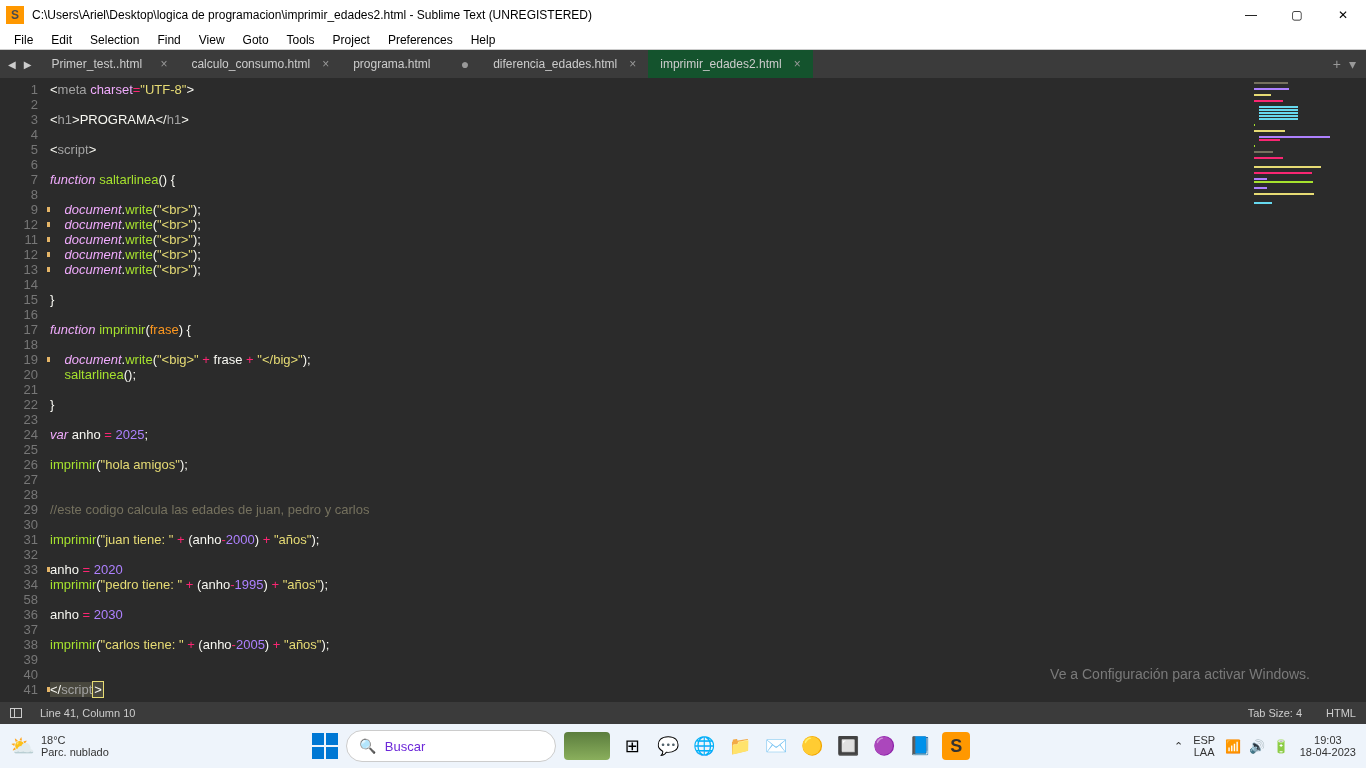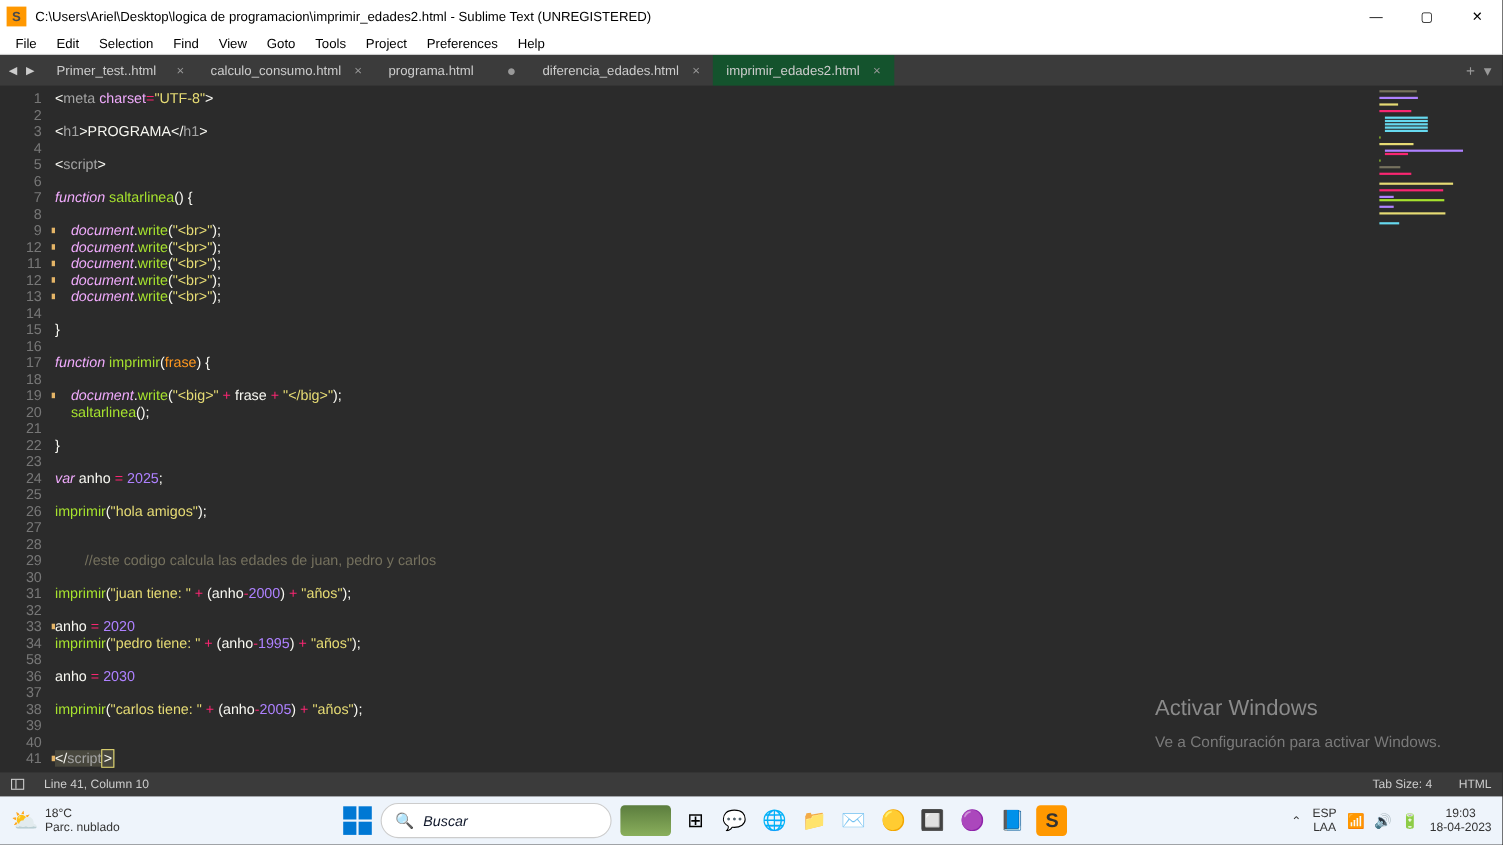--- a/index.html
+++ b/index.html
@@ -31,21 +31,21 @@
 .line.modified { box-shadow: -8px 0 0 -5px #e5b567; }
 
 .c-tag { color: #a3a3a3; }
 .c-attr { color: #f0abfc; }
 .c-str { color: #e6db74; }
 .c-kw { color: #f0abfc; font-style: italic; }
 .c-fn { color: #a6e22e; }
 .c-var { color: #fd971f; }
 .c-num { color: #ae81ff; }
 .c-op { color: #f92672; }
-.c-cmt { color: #75715e; margin-left: 27px; }
+.c-cmt { color: #75715e; }
 .c-txt { color: #f8f8f2; }
 
 .cursor-mark { border: 1px solid #e6db74; padding: 0 1px; }
 .sel-bg { background: #48473d; }
 
 .minimap { position: absolute; right: 2px; top: 4px; width: 110px; height: 200px; }
 .mm-line { height: 2px; margin-bottom: 1px; display: flex; gap: 1px; }
 .mm-seg { height: 2px; }
 
 .watermark { position: absolute; right: 56px; bottom: 20px; text-align: left; color: #7a7a7a; pointer-events: none; }
@@ -59,21 +59,21 @@
 
 .taskbar { height: 44px; background: #eef4fb; display: flex; align-items: center; padding: 0 10px; gap: 8px; }
 .weather { display: flex; align-items: center; gap: 6px; font-size: 11px; color: #333; }
 .weather-icon { font-size: 20px; }
 .weather-txt { display: flex; flex-direction: column; line-height: 12px; }
 .tb-center { flex: 1; display: flex; align-items: center; justify-content: center; gap: 8px; }
 .tb-start { width: 26px; height: 26px; display: grid; grid-template: 1fr 1fr / 1fr 1fr; gap: 2px; }
 .tb-start div { background: #0078d4; }
 .search-box { display: flex; align-items: center; background: #fff; border-radius: 18px; height: 32px; width: 210px; padding: 0 12px; gap: 8px; border: 1px solid #ccc; }
 .search-box .sicon { color: #555; font-size: 14px; }
-.search-box .stxt { color: #0f172a; font-size: 13px; font-style: italic; }
+.search-box .stxt { color: #6d28d9; font-size: 13px; }
 .search-img { width: 46px; height: 28px; background: linear-gradient(#5b7d3e,#8aaf5c); border-radius: 4px; }
 .tb-icon { width: 28px; height: 28px; border-radius: 4px; display: flex; align-items: center; justify-content: center; font-size: 18px; }
 .tb-right { display: flex; align-items: center; gap: 10px; font-size: 11px; color: #333; }
 .tb-rsep { display: flex; flex-direction: column; align-items: center; line-height: 12px; }
 .tray { display: flex; gap: 8px; align-items: center; font-size: 13px; color: #333; }
 </style>
 </head>
 <body>
 
 <div class="titlebar">
@@ -260,21 +260,20 @@
         <div class="mm-seg" style="width: 60px; background: rgb(230, 219, 116); margin-left: 0px;"></div>
       </div>
       <div class="mm-line"></div>
       <div class="mm-line"></div>
       <div class="mm-line">
         <div class="mm-seg" style="width: 18px; background: rgb(102, 217, 239); margin-left: 0px;"></div>
       </div>
     </div>
 
   <div class="watermark">
-    <h2>Activar Windows</h2>
     <p>Ve a Configuración para activar Windows.</p>
   </div>
 </div>
 
 <div class="statusbar">
   <span class="sb-icon"></span>
   <span>Line 41, Column 10</span>
   <div class="sb-right">
     <span>Tab Size: 4</span>
     <span>HTML</span>

